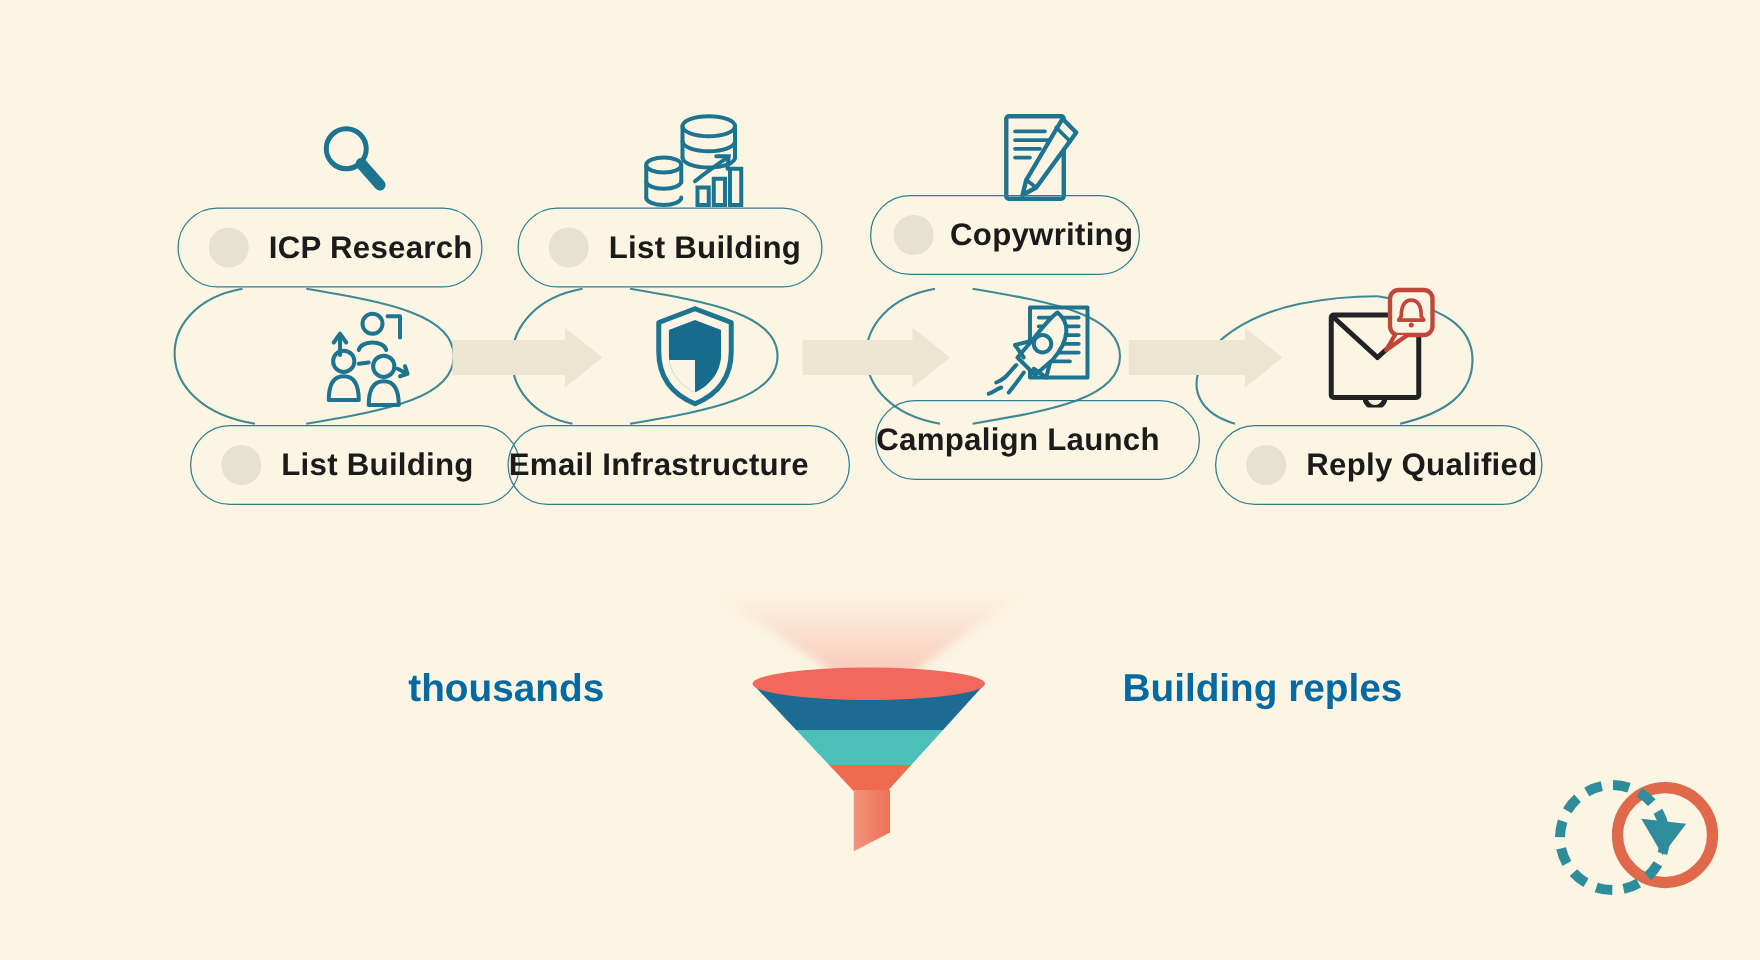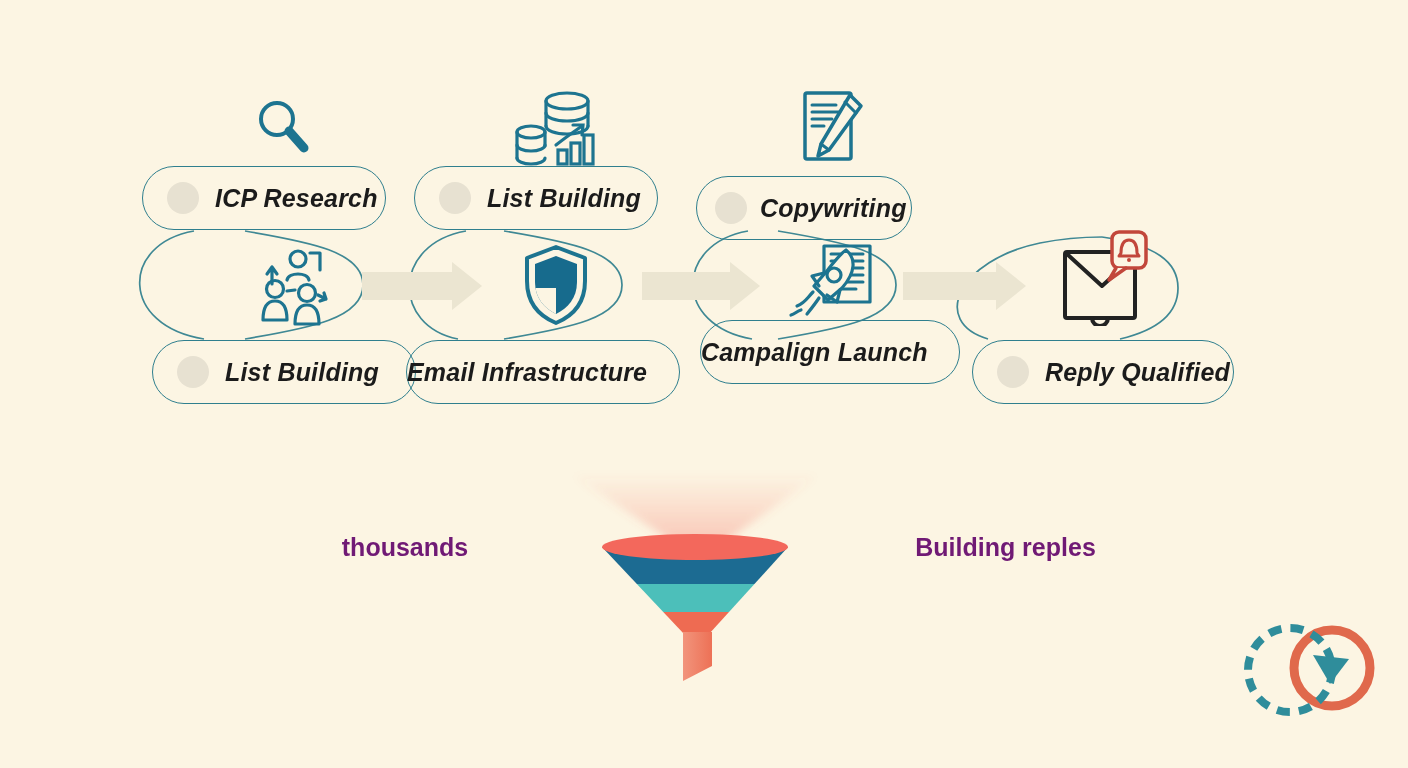--- a/index.html
+++ b/index.html
@@ -23,25 +23,25 @@
     padding-left:24px;
     background:transparent;
   }
   .pill.center{padding-left:0;}
   .dot{
     width:32px;height:32px;border-radius:50%;
     background:#e7e1d1;flex:0 0 auto;
   }
   .pill-label{
     font-size:25px;font-weight:700;color:#1b1b1b;
-    white-space:nowrap;letter-spacing:.2px;font-style:italic;
+    white-space:nowrap;letter-spacing:.2px;
   }
   .funnel-label{
     position:absolute;
-    font-size:25px;font-weight:700;color:#701a75;
+    font-size:31px;font-weight:700;color:#0369a1;
     text-align:center;white-space:nowrap;
   }
   .icon{position:absolute;}
 </style>
 </head>
 <body>
 
 <div class="canvas">
 
   <svg class="layer" width="1408" height="768" viewBox="0 0 1408 768">
@@ -178,21 +178,21 @@
   </svg>
 
   <div class="pill" style="left:142px;top:166px;width:244px">
     <span class="dot"></span>
     <span class="pill-label">ICP Research</span>
   </div>
   <div class="pill" style="left:414px;top:166px;width:244px">
     <span class="dot"></span>
     <span class="pill-label">List Building</span>
   </div>
-  <div class="pill" style="left:696px;top:176px;width:216px;padding-left:18px;gap:13px">
+  <div class="pill" style="left:696px;top:156px;width:216px;padding-left:18px;gap:13px">
     <span class="dot"></span>
     <span class="pill-label">Copywriting</span>
   </div>
 
   <div class="pill" style="left:152px;top:340px;width:264px">
     <span class="dot"></span>
     <span class="pill-label">List Building</span>
   </div>
   <div class="pill center" style="left:406px;top:340px;width:274px">
     <span class="pill-label">Email Infrastructure</span>

